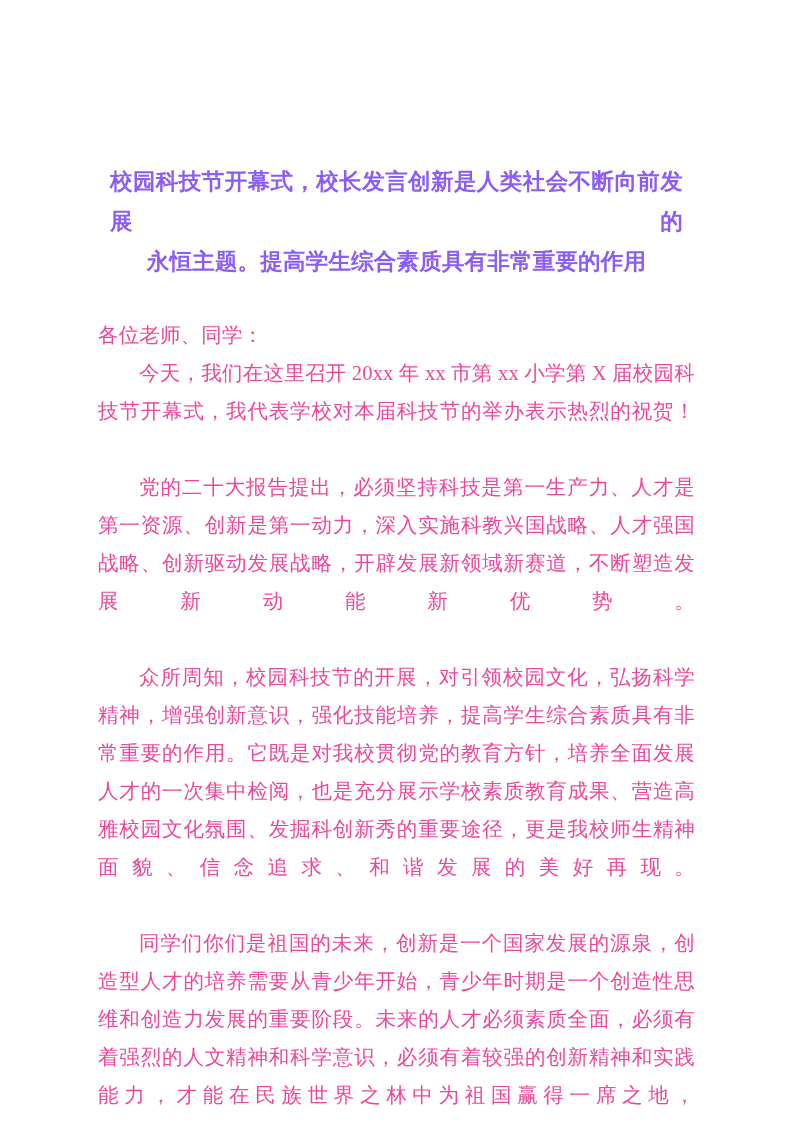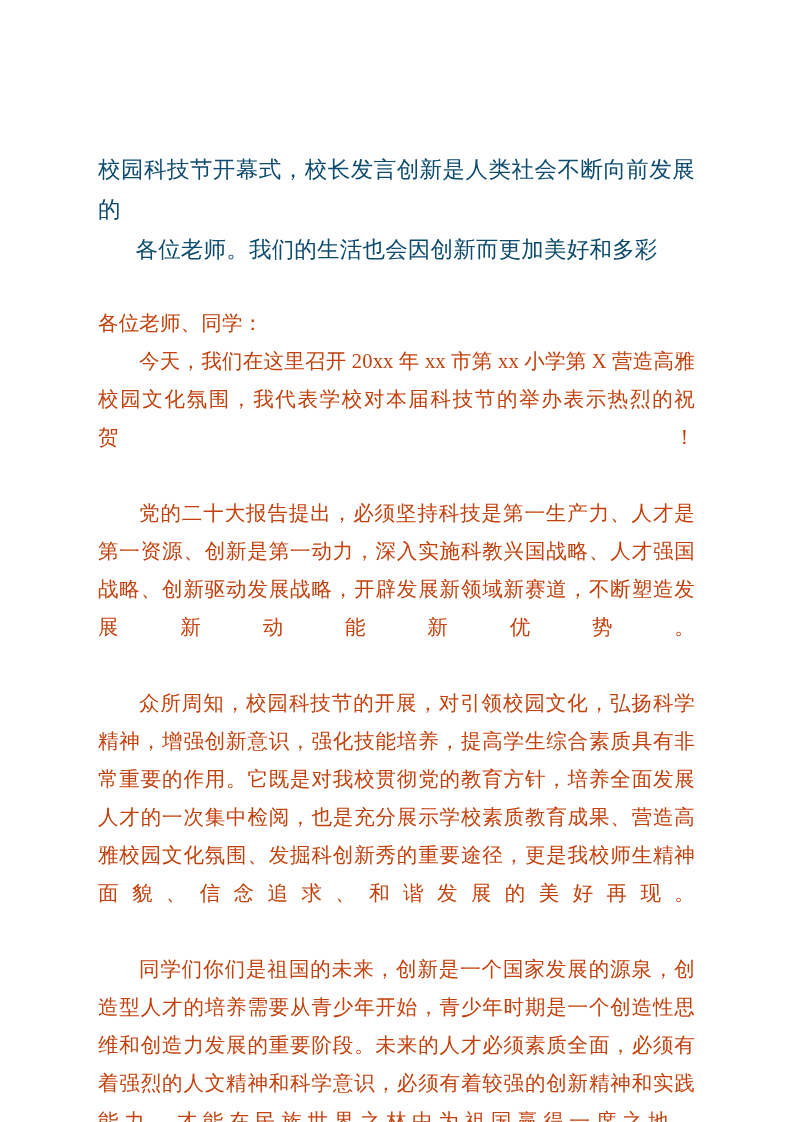--- a/index.html
+++ b/index.html
@@ -20,26 +20,26 @@
   .content {
     position: absolute;
     left: 98px;
     top: 150px;
     width: 597px;
   }
 
   
   .doc-title {
     font-family: "Liberation Sans", "DejaVu Sans", sans-serif;
-    font-weight: normal;
+    font-weight: bold;
     font-size: 22.5px;
     line-height: 40px;
-    color: #0c4a6e;
+    color: #8b5cf6;
     text-align: center;
-    margin: 0;
+    margin: 12px;
     letter-spacing: 0.2px;
   }
   .title-line-1 {
     display: block;
     text-align: justify;
     text-align-last: justify;
   }
   .title-line-2 {
     display: block;
     text-align: center;
@@ -47,21 +47,21 @@
 
   
   .body-block {
     margin-top: 34px;
   }
 
   .para {
     font-family: "Liberation Serif", "DejaVu Serif", serif;
     font-size: 20.5px;
     line-height: 38px;
-    color: #c2410c;
+    color: #ec4899;
     margin: 0;
     text-align: justify;
     text-justify: inter-ideograph;
     letter-spacing: 0.15px;
     -webkit-font-smoothing: antialiased;
   }
 
   .para.indent {
     text-indent: 2em;
   }
@@ -82,25 +82,25 @@
   }
 </style>
 </head>
 <body>
 
 <div class="page">
   <div class="content">
 
     <h1 class="doc-title">
       <span class="title-line-1">校园科技节开幕式，校长发言创新是人类社会不断向前发展的</span>
-      <span class="title-line-2">各位老师。我们的生活也会因创新而更加美好和多彩</span>
+      <span class="title-line-2">永恒主题。提高学生综合素质具有非常重要的作用</span>
     </h1>
 
     <div class="body-block">
       <p class="para flush short">各位老师、同学：</p>
-      <p class="para indent">今天，我们在这里召开 20xx 年 xx 市第 xx 小学第 X 营造高雅校园文化氛围，我代表学校对本届科技节的举办表示热烈的祝贺！</p>
+      <p class="para indent">今天，我们在这里召开 20xx 年 xx 市第 xx 小学第 X 届校园科技节开幕式，我代表学校对本届科技节的举办表示热烈的祝贺！</p>
       <p class="para indent">党的二十大报告提出，必须坚持科技是第一生产力、人才是第一资源、创新是第一动力，深入实施科教兴国战略、人才强国战略、创新驱动发展战略，开辟发展新领域新赛道，不断塑造发展新动能新优势。</p>
       <p class="para indent">众所周知，校园科技节的开展，对引领校园文化，弘扬科学精神，增强创新意识，强化技能培养，提高学生综合素质具有非常重要的作用。它既是对我校贯彻党的教育方针，培养全面发展人才的一次集中检阅，也是充分展示学校素质教育成果、营造高雅校园文化氛围、发掘科创新秀的重要途径，更是我校师生精神面貌、信念追求、和谐发展的美好再现。</p>
       <p class="para indent">同学们你们是祖国的未来，创新是一个国家发展的源泉，创造型人才的培养需要从青少年开始，青少年时期是一个创造性思维和创造力发展的重要阶段。未来的人才必须素质全面，必须有着强烈的人文精神和科学意识，必须有着较强的创新精神和实践能力，才能在民族世界之林中为祖国赢得一席之地，</p>
     </div>
 
   </div>
 </div>
 
 </body></html>

